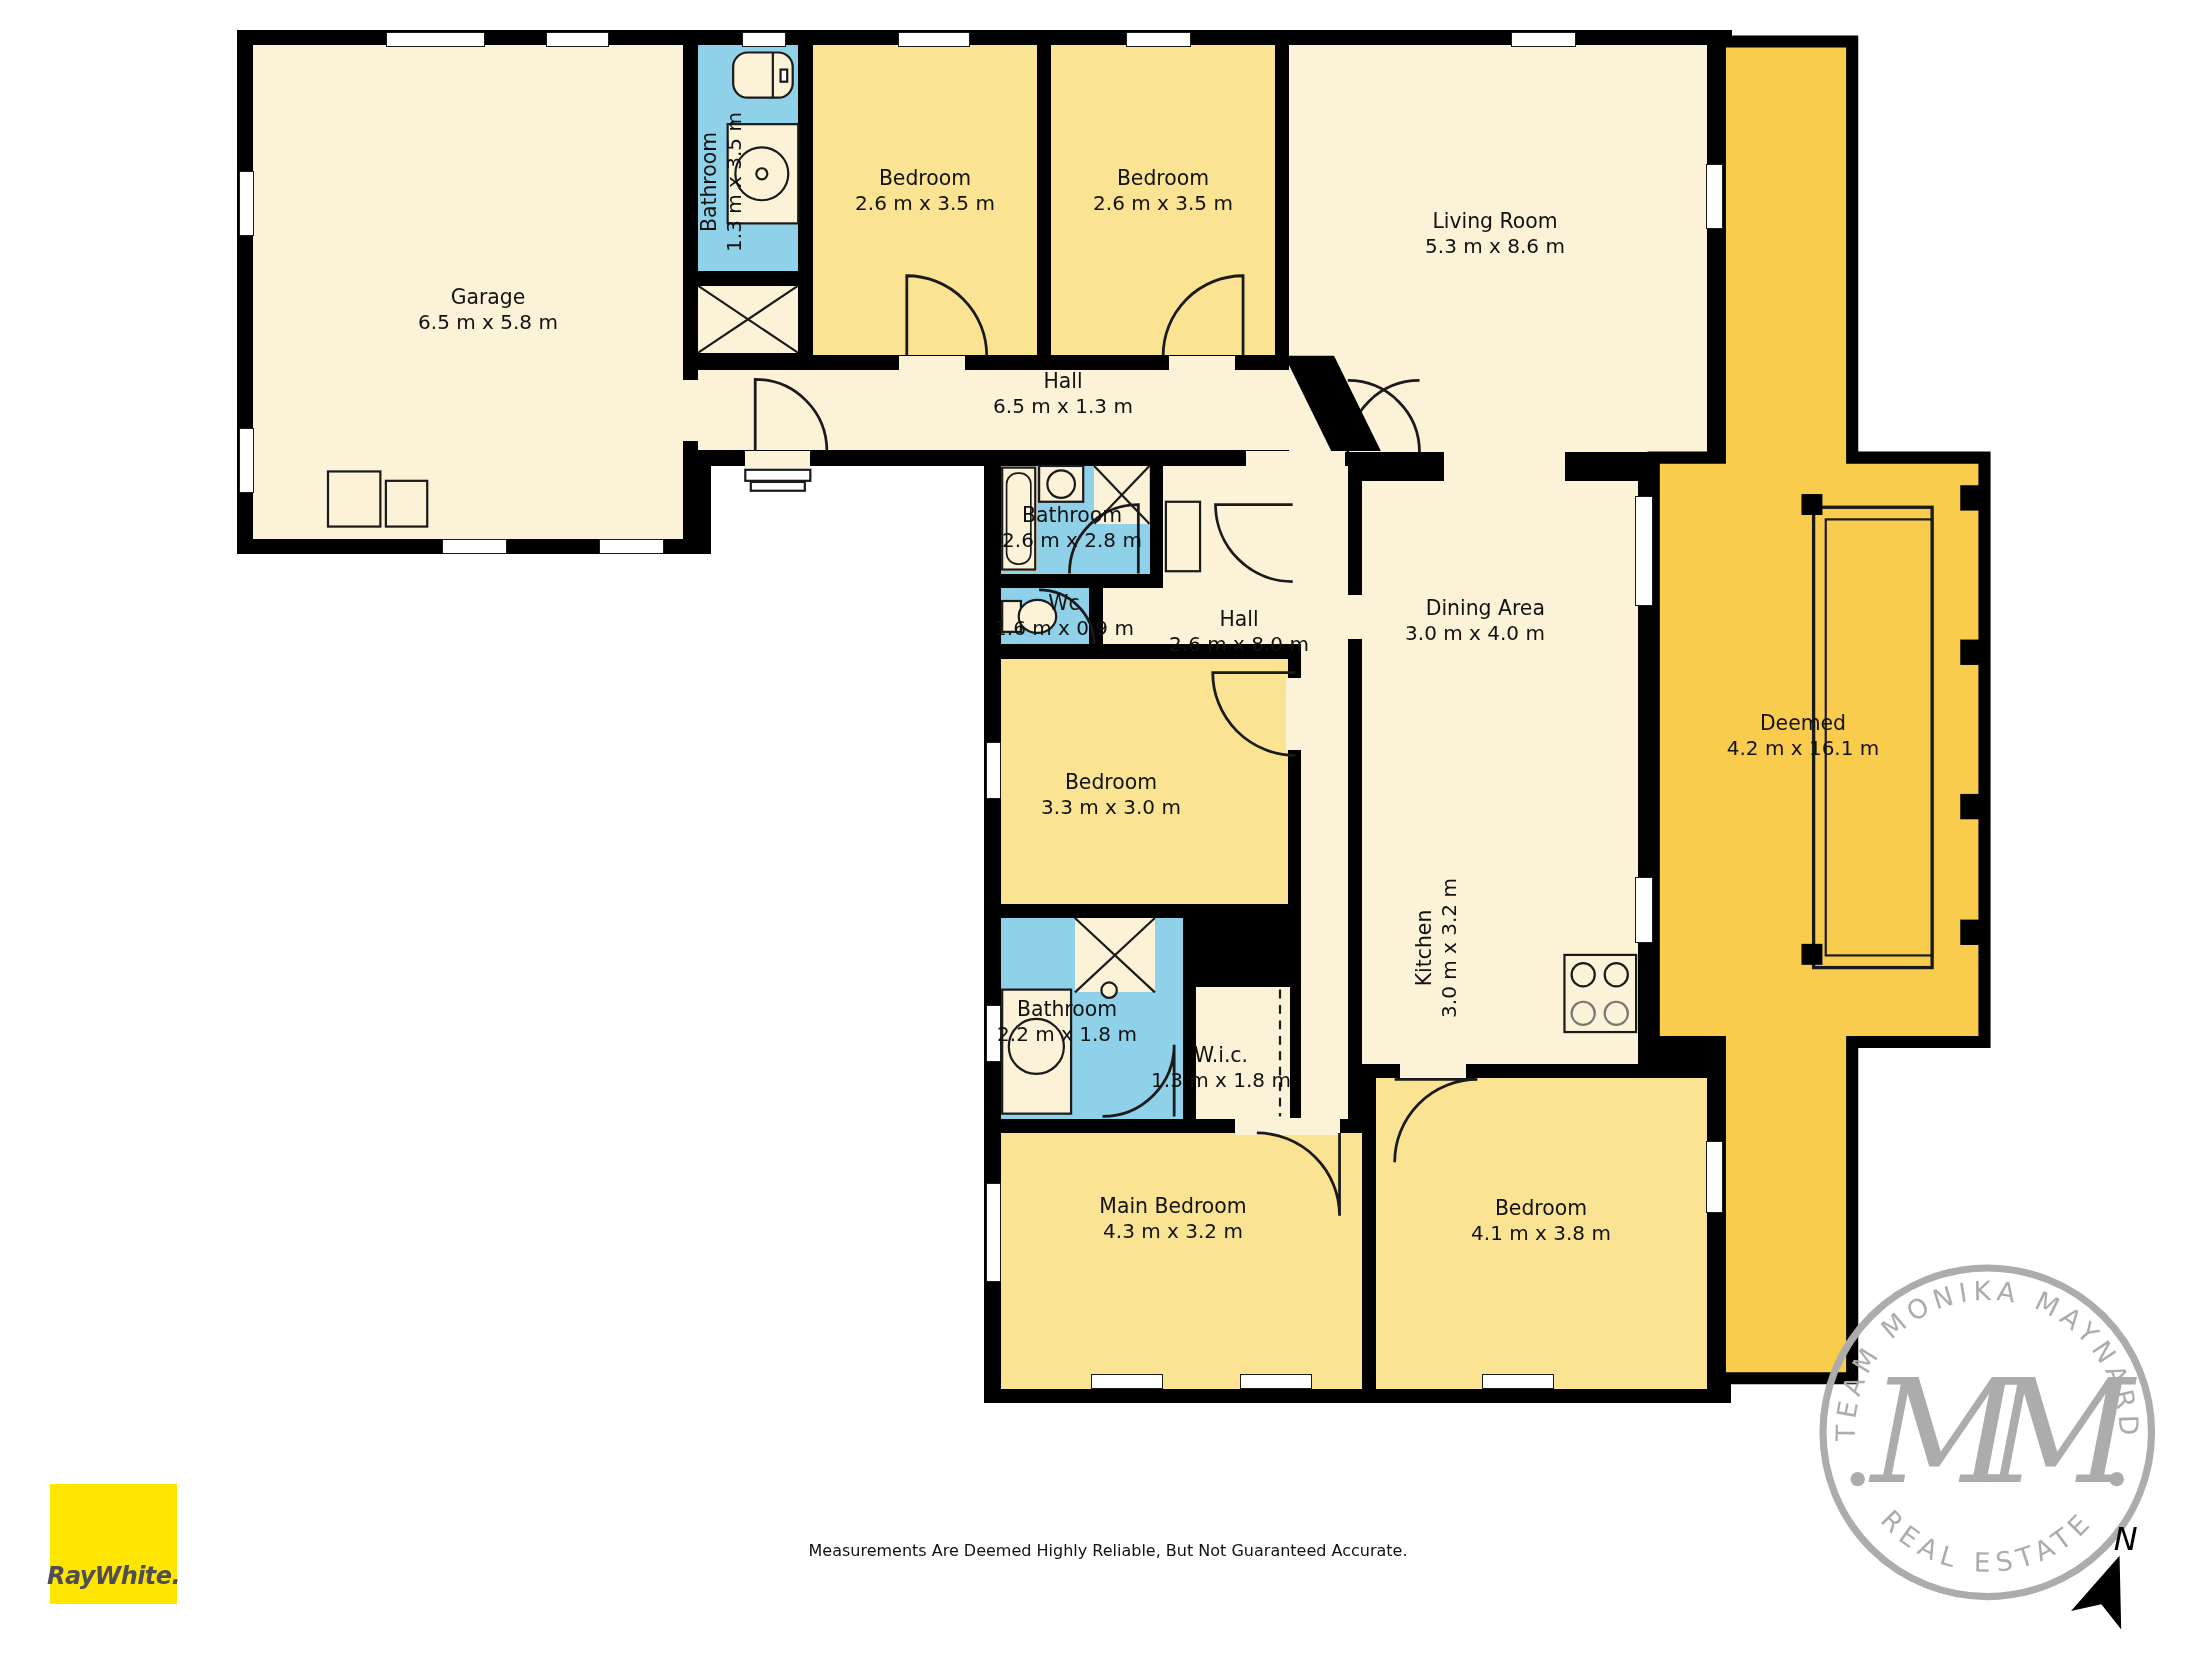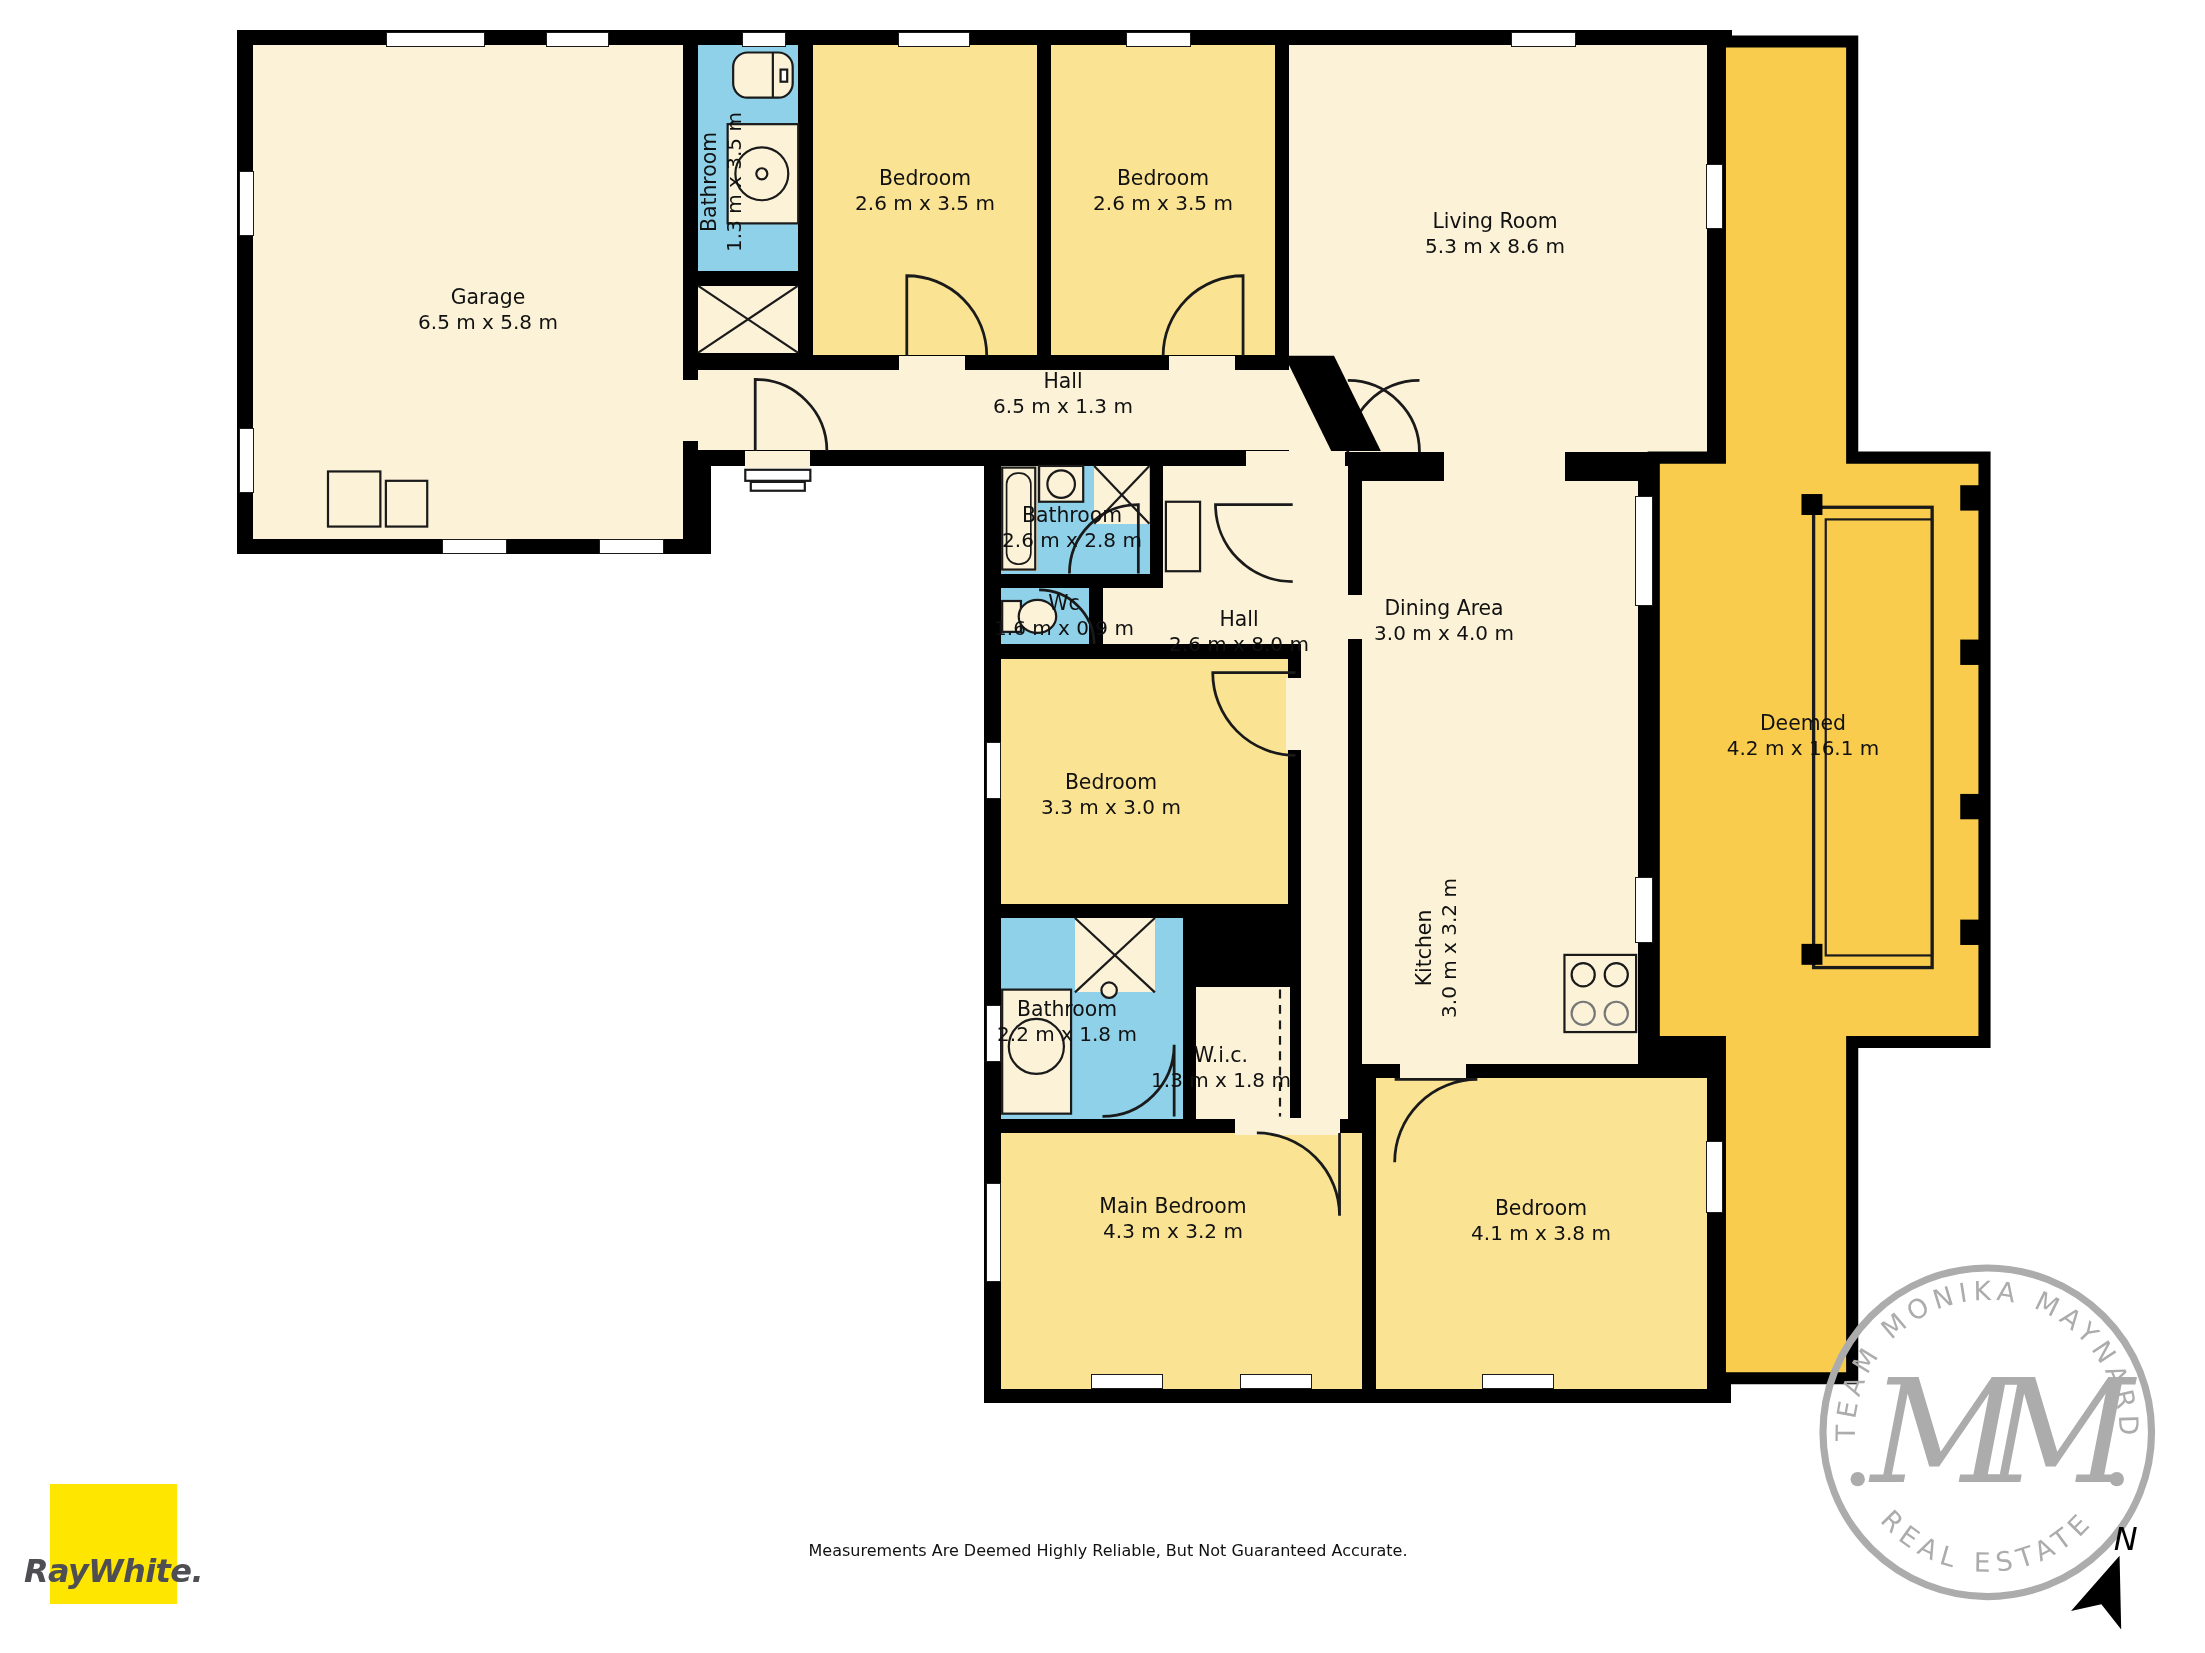--- a/index.html
+++ b/index.html
@@ -17,21 +17,21 @@
   .rlabel{position:absolute;transform:translate(-50%,-50%);text-align:center;z-index:7;white-space:nowrap;}
   .rlabel.vert{transform:translate(-50%,-50%) rotate(-90deg);}
   .rlabel .nm{font-size:20.4px;line-height:26px;}
   .rlabel .dm{font-size:20px;line-height:25px;}
   .foot{position:absolute;left:1108px;top:1517px;transform:translateX(-50%);text-align:center;z-index:8;}
   .foot .t1{font-size:31px;line-height:36px;font-weight:bold;}
   .foot .t2{font-size:28px;line-height:32px;}
   .foot .t3{font-size:16px;line-height:20px;margin-top:24px;}
   .logo{position:absolute;left:50px;top:1484px;width:127px;height:120px;background:#FFE600;z-index:8;}
   .logo span{position:absolute;left:50%;bottom:14.3px;transform:translateX(-50%);
-             font-size:32px;font-weight:bold;font-style:italic;color:#4E4E53;letter-spacing:-0.6px;white-space:nowrap;margin-top:16px;}
+             font-size:24px;font-weight:bold;font-style:italic;color:#4E4E53;letter-spacing:-0.6px;white-space:nowrap;margin-top:16px;}
 </style>
 </head>
 <body>
 
 <div id="canvas">
 
   <div class="wall" style="left:237px;top:30px;width:474px;height:524px;"></div>
   <div class="wall" style="left:684px;top:30px;width:1048px;height:436px;"></div>
   <div class="wall" style="left:984px;top:466px;width:747px;height:937px;"></div>
 
@@ -218,21 +218,21 @@
     <div class="dm">2.6 m x 2.8 m</div>
   </div>
   <div class="rlabel" style="left:1064px;top:615px;">
     <div class="nm">Wc</div>
     <div class="dm">1.6 m x 0.9 m</div>
   </div>
   <div class="rlabel" style="left:1239px;top:631px;">
     <div class="nm">Hall</div>
     <div class="dm">2.6 m x 8.0 m</div>
   </div>
-  <div class="rlabel" style="left:1444px;top:620px;">
+  <div class="rlabel" style="left:1475px;top:620px;text-align:right;">
     <div class="nm">Dining Area</div>
     <div class="dm">3.0 m x 4.0 m</div>
   </div>
   <div class="rlabel vert" style="left:1436px;top:948px;">
     <div class="nm">Kitchen</div>
     <div class="dm">3.0 m x 3.2 m</div>
   </div>
   <div class="rlabel" style="left:1111px;top:794px;">
     <div class="nm">Bedroom</div>
     <div class="dm">3.3 m x 3.0 m</div>

